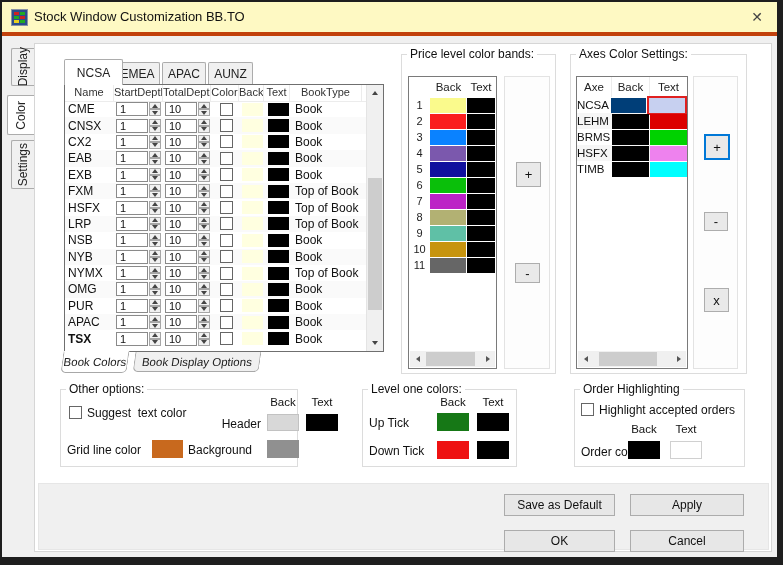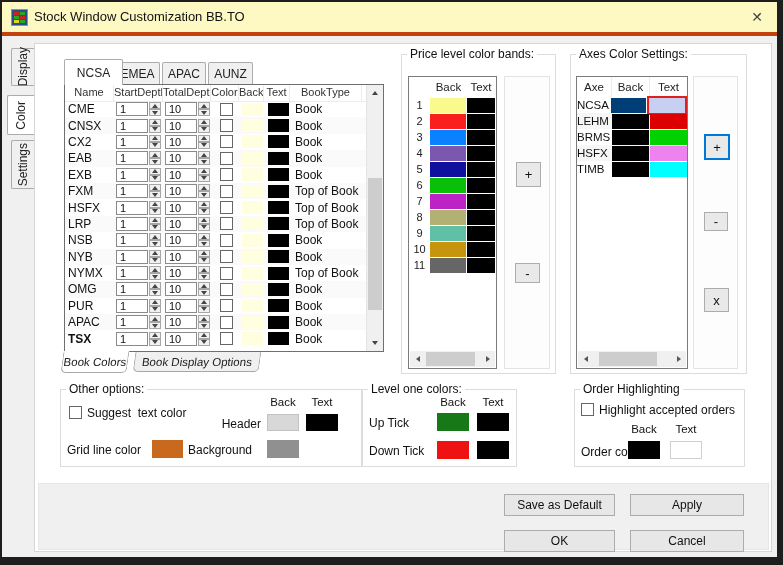--- a/index.html
+++ b/index.html
@@ -872,21 +872,21 @@
           </div>
       </div>
     </div>
     <div class="btnpanel" style="left:122px;top:21px;width:45px;height:293px;">
       <div class="sqbtn focus" style="left:10px;top:57px;width:26px;height:26px;">+</div>
       <div class="sqbtn" style="left:10px;top:135px;width:24px;height:19px;">-</div>
       <div class="sqbtn" style="left:10px;top:211px;width:25px;height:24px;">x</div>
     </div>
   </div>
 
-  <div class="group" style="left:58px;top:387px;width:302px;height:78px;">
+  <div class="group" style="left:58px;top:387px;width:238px;height:78px;">
     <div class="glabel">Other options:</div>
     <div class="cb abs" style="left:8px;top:16px;"></div>
     <div class="lbl" style="left:26px;top:16px;">Suggest  text color</div>
     <div class="colhead" style="left:206px;top:6px;">Back</div>
     <div class="colhead" style="left:245px;top:6px;">Text</div>
     <div class="lbl" style="left:150px;top:27px;width:50px;text-align:right;">Header</div>
     <div class="swatch" style="left: 206px; top: 24px; width: 32px; height: 17px; border: 1px solid rgb(194, 194, 194); background: rgb(216, 216, 216);"></div>
     <div class="swatch" style="left: 245px; top: 24px; width: 32px; height: 17px; background: rgb(0, 0, 0);"></div>
     <div class="lbl" style="left:6px;top:53px;">Grid line color</div>
     <div class="swatch" style="left: 91px; top: 50px; width: 31px; height: 18px; background: rgb(200, 105, 30);"></div>

